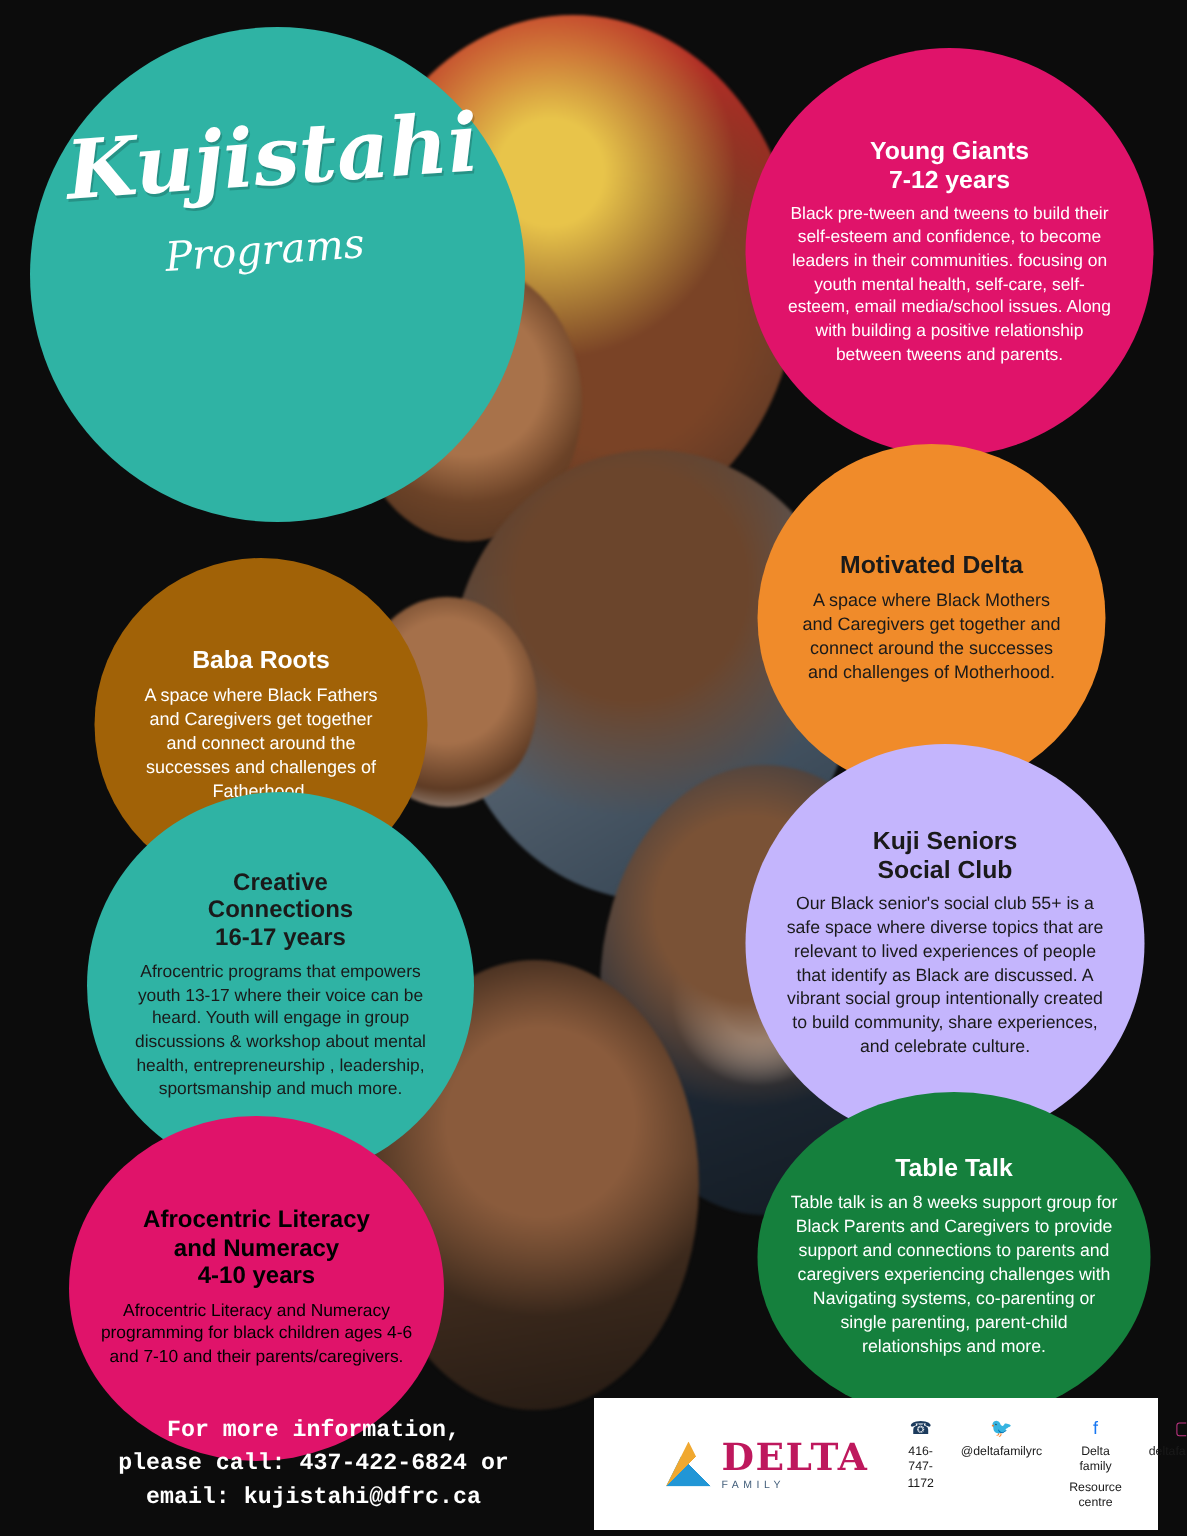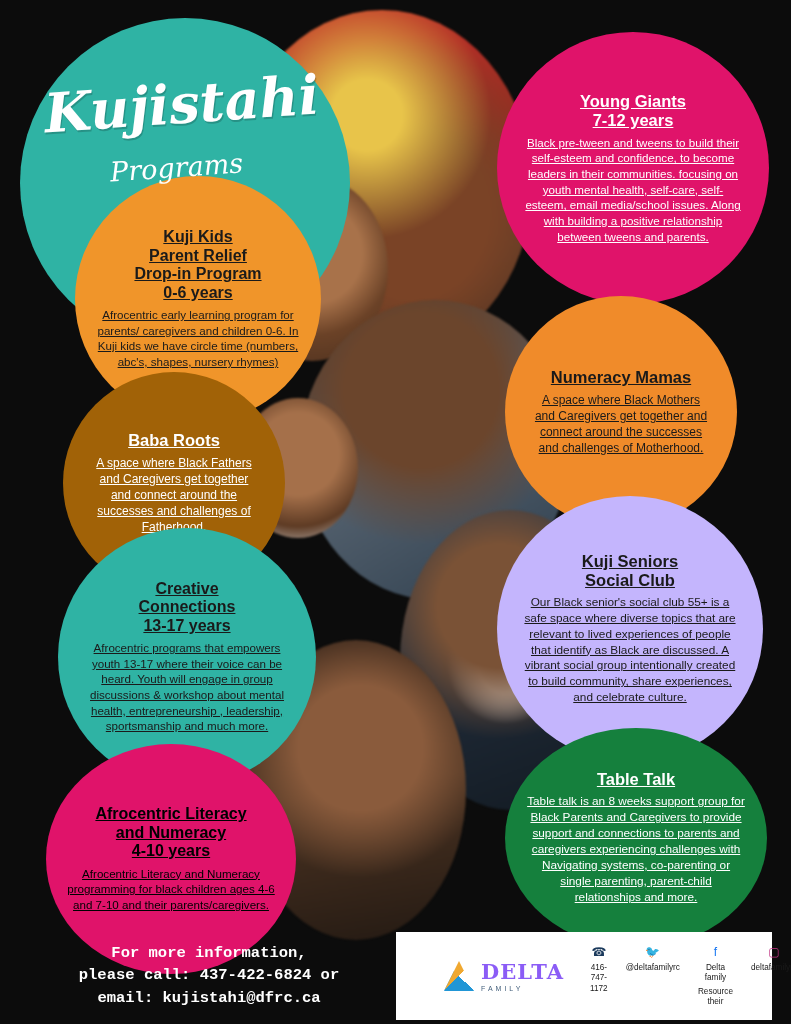--- a/index.html
+++ b/index.html
@@ -73,21 +73,20 @@
   .circle {
     position: absolute;
     border-radius: 50%;
     z-index: 2;
     display: flex;
     flex-direction: column;
     align-items: center;
     justify-content: center;
     text-align: center;
     box-sizing: border-box;
-    text-decoration: underline;
   }
   .circle .c-title {
     font-weight: bold;
     line-height: 1.15;
     margin-bottom: 5px;
     white-space: pre-line;
   }
   .circle .c-body {
     line-height: 1.35;
   }
@@ -238,23 +237,23 @@
     background:
       linear-gradient(135deg, #f0a830 0 50%, rgba(0,0,0,0) 50%),
       linear-gradient(45deg, #2196d6 0 50%, rgba(0,0,0,0) 50%);
     clip-path: polygon(50% 0%, 100% 100%, 0% 100%);
   }
   .delta-text {
     line-height: 1;
   }
   .delta-name {
     font-family: "DejaVu Serif", serif;
-    font-size: 21px;
+    font-size: 25px;
     font-weight: bold;
-    color: #8b5cf6;
+    color: #be185d;
     letter-spacing: 1px;
   }
   .delta-sub {
     font-size: 7px;
     color: #44607c;
     letter-spacing: 3px;
     margin-top: 3px;
   }
   .socials {
     margin-left: 26px;
@@ -296,48 +295,41 @@
   <div class="header-circle"></div>
   <div class="brand-title">Kujistahi</div>
   <div class="brand-sub">Programs</div>
 
   <div class="circle" id="young-giants">
     <div class="c-title">Young Giants
 7-12 years</div>
     <div class="c-body">Black pre-tween and tweens  to build their self-esteem and confidence, to become leaders in their communities. focusing on youth mental health, self-care, self-esteem, email media/school issues. Along with building a positive relationship between tweens and parents.</div>
   </div>
 
-  <div class="circle" id="kuji-kids">
-    <div class="c-title">Kuji Kids
-Parent Relief
-Drop-in Program
-0-6 years</div>
-    <div class="c-body">Afrocentric early learning program for parents/ caregivers and children 0-6. In Kuji kids we have circle time (numbers, abc's, shapes, nursery rhymes)</div>
-  </div>
 
   <div class="circle" id="motivated-mamas">
-    <div class="c-title">Numeracy Mamas</div>
+    <div class="c-title">Motivated Delta</div>
     <div class="c-body">A space where Black Mothers and Caregivers get together and connect around the successes and challenges of Motherhood.</div>
   </div>
 
   <div class="circle" id="baba-roots">
     <div class="c-title">Baba Roots</div>
     <div class="c-body">A space where Black Fathers and Caregivers get together and connect around the successes and challenges of Fatherhood.</div>
   </div>
 
   <div class="circle" id="kuji-seniors">
     <div class="c-title">Kuji Seniors
 Social Club</div>
     <div class="c-body">Our Black senior's social club 55+  is a safe space where diverse topics that are relevant to lived experiences of people that identify as Black are discussed. A vibrant social group intentionally created to build community, share experiences, and celebrate culture.</div>
   </div>
 
   <div class="circle" id="creative-connections">
     <div class="c-title">Creative
 Connections
-13-17 years</div>
+16-17 years</div>
     <div class="c-body">Afrocentric programs that empowers youth 13-17 where their voice can be heard. Youth will engage in group discussions &amp; workshop about mental health, entrepreneurship , leadership, sportsmanship and much more.</div>
   </div>
 
   <div class="circle" id="table-talk">
     <div class="c-title">Table Talk</div>
     <div class="c-body">Table talk is an 8 weeks support group for Black Parents and Caregivers to provide support and connections to parents and caregivers experiencing challenges with Navigating systems, co-parenting or single parenting, parent-child relationships and more.</div>
   </div>
 
   <div class="circle" id="afrocentric-literacy">
     <div class="c-title">Afrocentric Literacy
@@ -367,21 +359,21 @@
           <span class="sicon">☎</span>
           <span>416-747-1172</span>
         </div>
         <div class="social-col">
           <span class="sicon tw">🐦</span>
           <span>@deltafamilyrc</span>
         </div>
         <div class="social-col">
           <span class="sicon fb">f</span>
           <span>Delta family</span>
-          <span>Resource their</span>
+          <span>Resource centre</span>
         </div>
         <div class="social-col">
           <span class="sicon ig">▢</span>
           <span>deltafamilyrc</span>
         </div>
       </div>
     </div>
   </div>
 
 </div>

